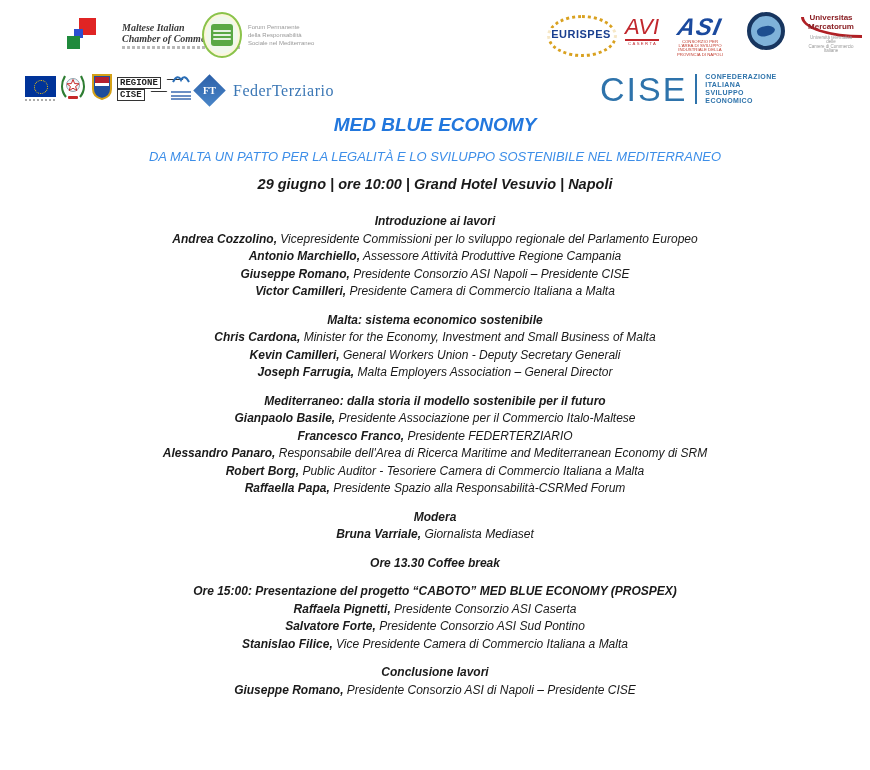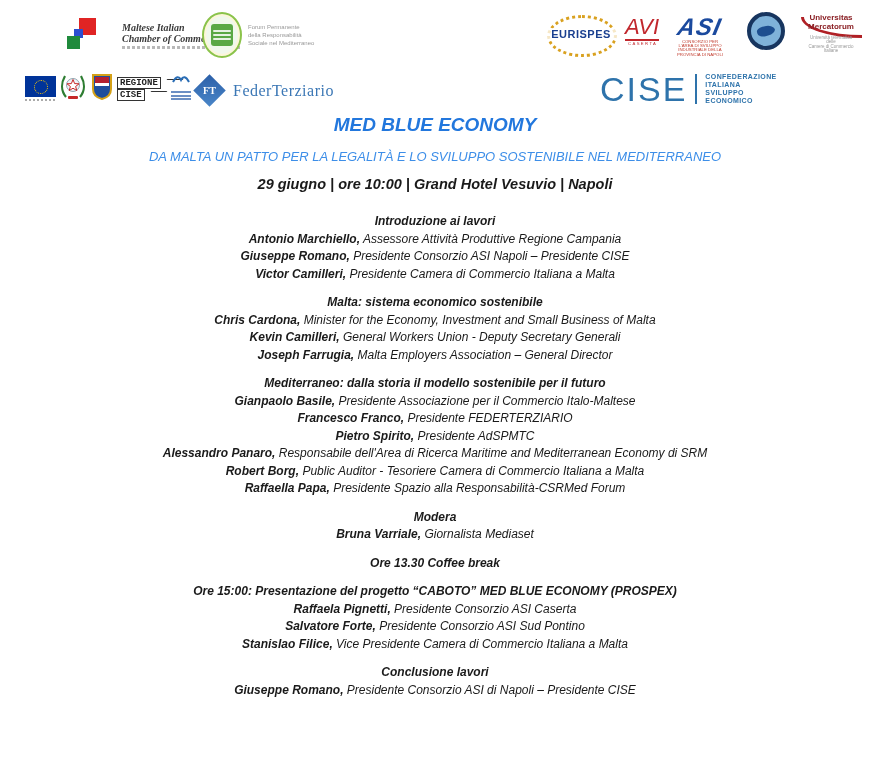--- a/index.html
+++ b/index.html
@@ -210,37 +210,37 @@
   </div>
 
   <div class="title">MED BLUE ECONOMY</div>
   <div class="subtitle">DA MALTA UN PATTO PER LA LEGALITÀ E LO SVILUPPO SOSTENIBILE NEL MEDITERRANEO</div>
   <div class="dateline">29 giugno | ore 10:00 | Grand Hotel Vesuvio | Napoli</div>
 
   <div class="program">
 
     <div class="sec">
       <div class="h">Introduzione ai lavori</div>
+      <div class="line"><span class="name">Andrea Cozzolino,</span> <span class="role">Vicepresidente Commissioni per lo sviluppo regionale del Parlamento Europeo</span></div>
       <div class="line"><span class="name">Antonio Marchiello,</span> <span class="role">Assessore Attività Produttive Regione Campania</span></div>
       <div class="line"><span class="name">Giuseppe Romano,</span> <span class="role">Presidente Consorzio ASI Napoli – Presidente CISE</span></div>
       <div class="line"><span class="name">Victor Camilleri,</span> <span class="role">Presidente Camera di Commercio Italiana a Malta</span></div>
     </div>
 
     <div class="sec">
       <div class="h">Malta: sistema economico sostenibile</div>
       <div class="line"><span class="name">Chris Cardona,</span> <span class="role">Minister for the Economy, Investment and Small Business of Malta</span></div>
       <div class="line"><span class="name">Kevin Camilleri,</span> <span class="role">General Workers Union - Deputy Secretary Generali</span></div>
       <div class="line"><span class="name">Joseph Farrugia,</span> <span class="role">Malta Employers Association – General Director</span></div>
     </div>
 
     <div class="sec">
       <div class="h">Mediterraneo: dalla storia il modello sostenibile per il futuro</div>
       <div class="line"><span class="name">Gianpaolo Basile,</span> <span class="role">Presidente Associazione per il Commercio Italo-Maltese</span></div>
       <div class="line"><span class="name">Francesco Franco,</span> <span class="role">Presidente FEDERTERZIARIO</span></div>
-      <div class="line"><span class="name">Pietro Spirito,</span> <span class="role">Presidente AdSPMTC</span></div>
       <div class="line"><span class="name">Alessandro Panaro,</span> <span class="role">Responsabile dell'Area di Ricerca Maritime and Mediterranean Economy di SRM</span></div>
       <div class="line"><span class="name">Robert Borg,</span> <span class="role">Public Auditor - Tesoriere Camera di Commercio Italiana a Malta</span></div>
       <div class="line"><span class="name">Raffaella Papa,</span> <span class="role">Presidente Spazio alla Responsabilità-CSRMed Forum</span></div>
     </div>
 
     <div class="sec">
       <div class="h">Modera</div>
       <div class="line"><span class="name">Bruna Varriale,</span> <span class="role">Giornalista Mediaset</span></div>
     </div>
 

